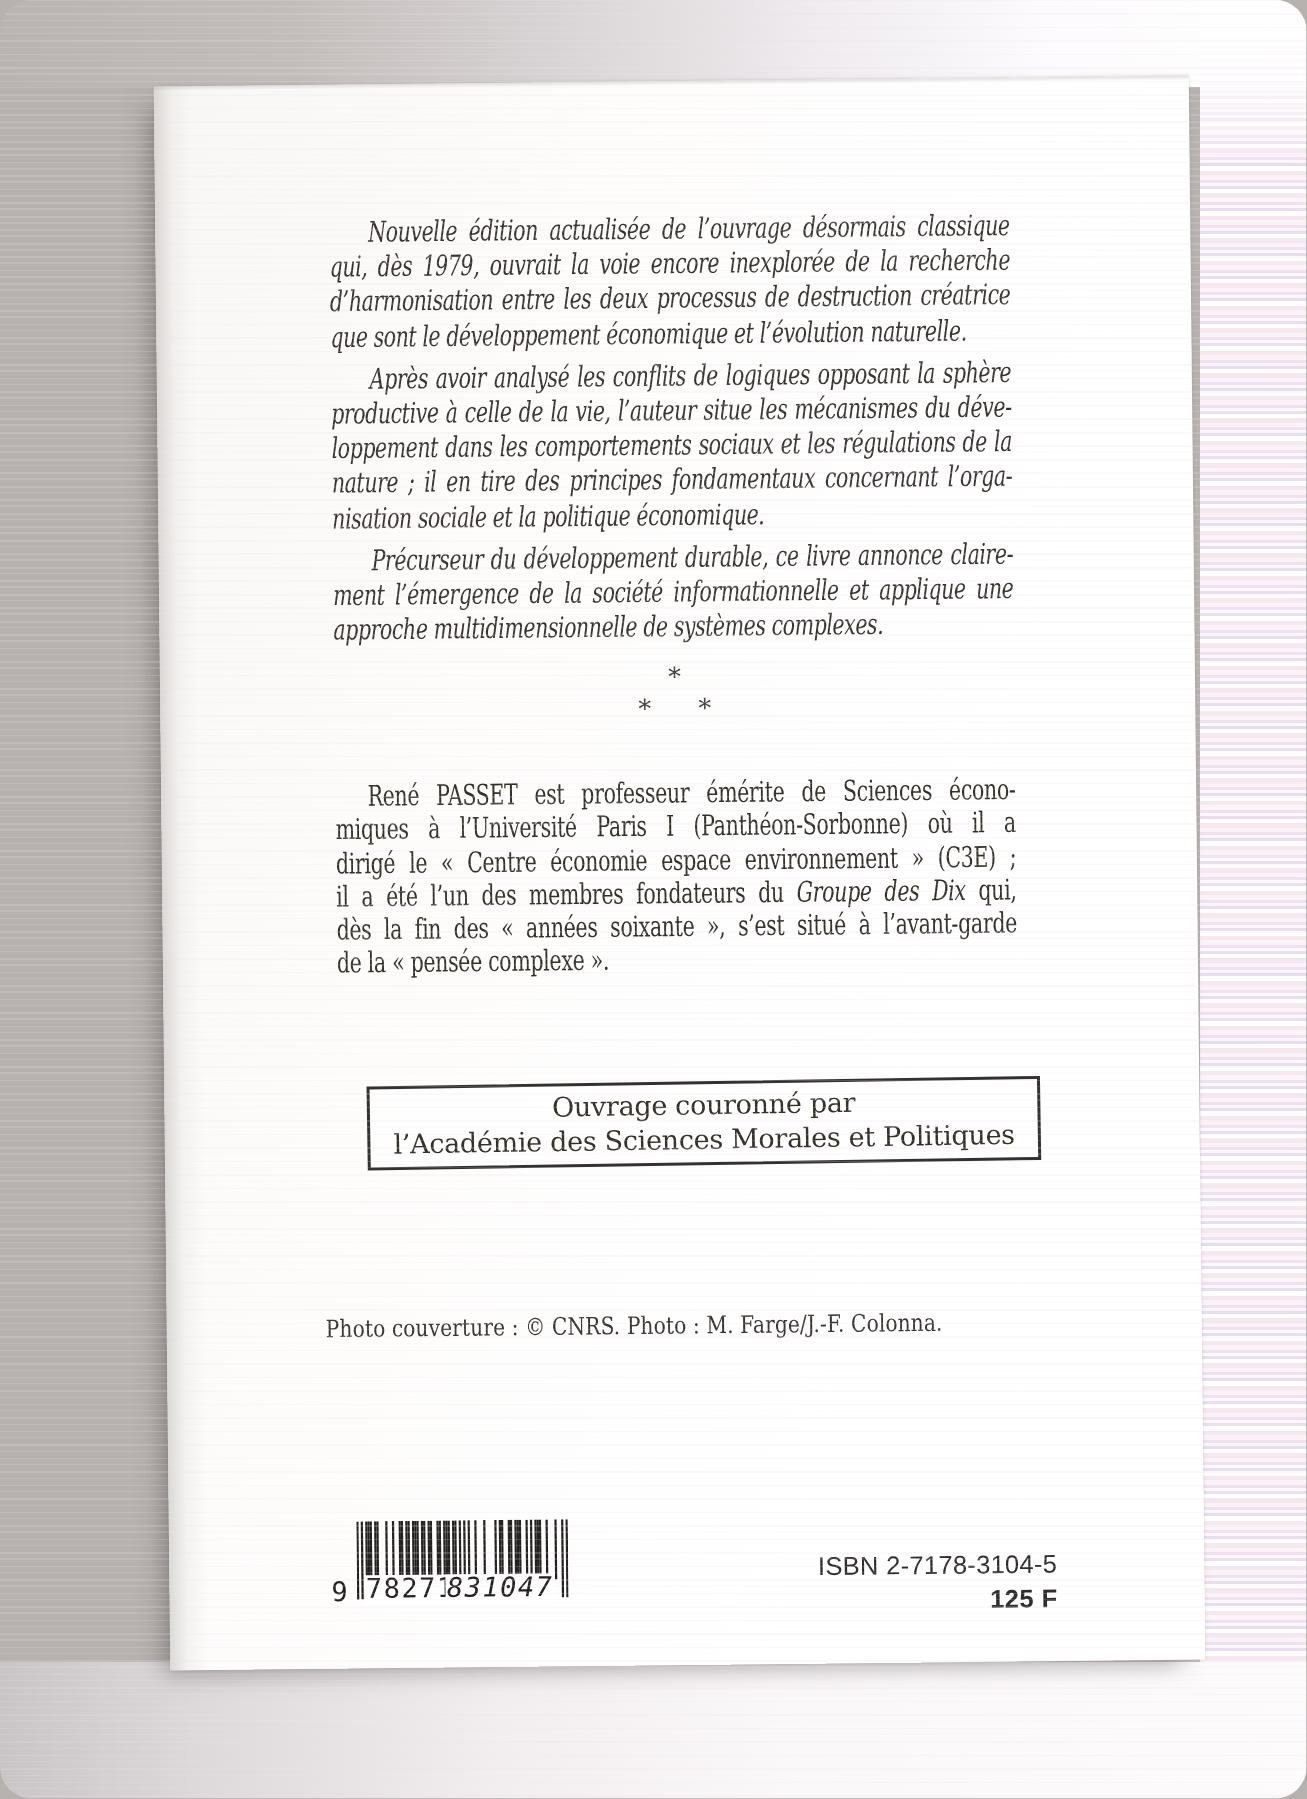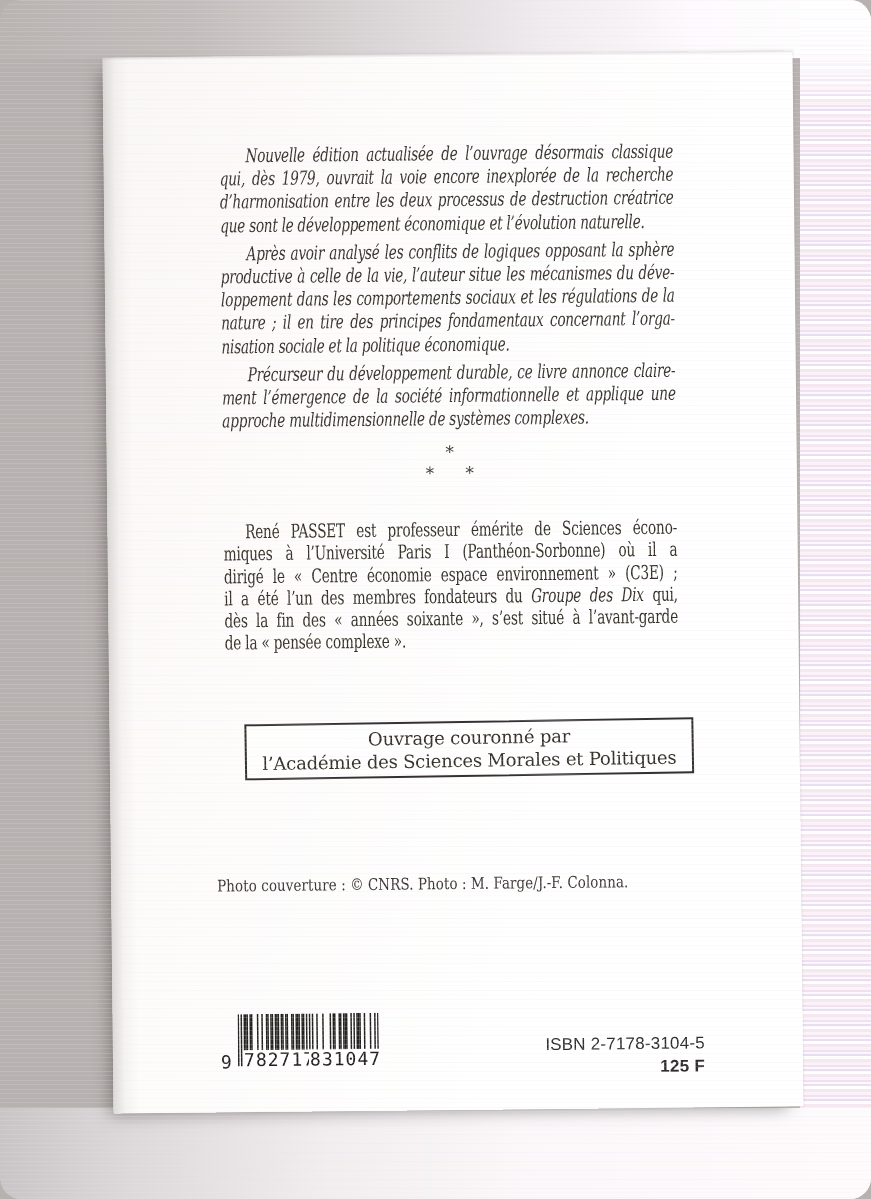--- a/index.html
+++ b/index.html
@@ -62,21 +62,21 @@
     white-space:nowrap;transform:scaleX(.84);transform-origin:left top;letter-spacing:.1px;}
 
   
   .barcode-block{position:absolute;left:108px;top:958px;width:180px;height:78px;}
   .bc-svg{position:absolute;left:17px;top:0;}
   .bc-digit,.bc-group{position:absolute;top:36px;font-family:"DejaVu Sans Mono",monospace;
     font-size:18px;color:#23211f;letter-spacing:1px;line-height:20px;}
   .bc-digit{left:0;top:38px;}
   .bc-group{background:#ffffff;padding:0 1px;}
   .bc-g1{left:22px;}
-  .bc-g2{left:88px;}
+  .bc-g2{left:76px;font-style:italic;}
 
   
   .isbn-block{position:absolute;right:98px;top:982px;text-align:right;
     font-family:"Liberation Sans","DejaVu Sans",sans-serif;color:#2f2e2c;}
   .isbn-line{font-size:17px;letter-spacing:.2px;}
   .price-line{font-size:17px;font-weight:bold;margin-top:3px;letter-spacing:.3px;}
 </style>
 </head>
 <body>
 

